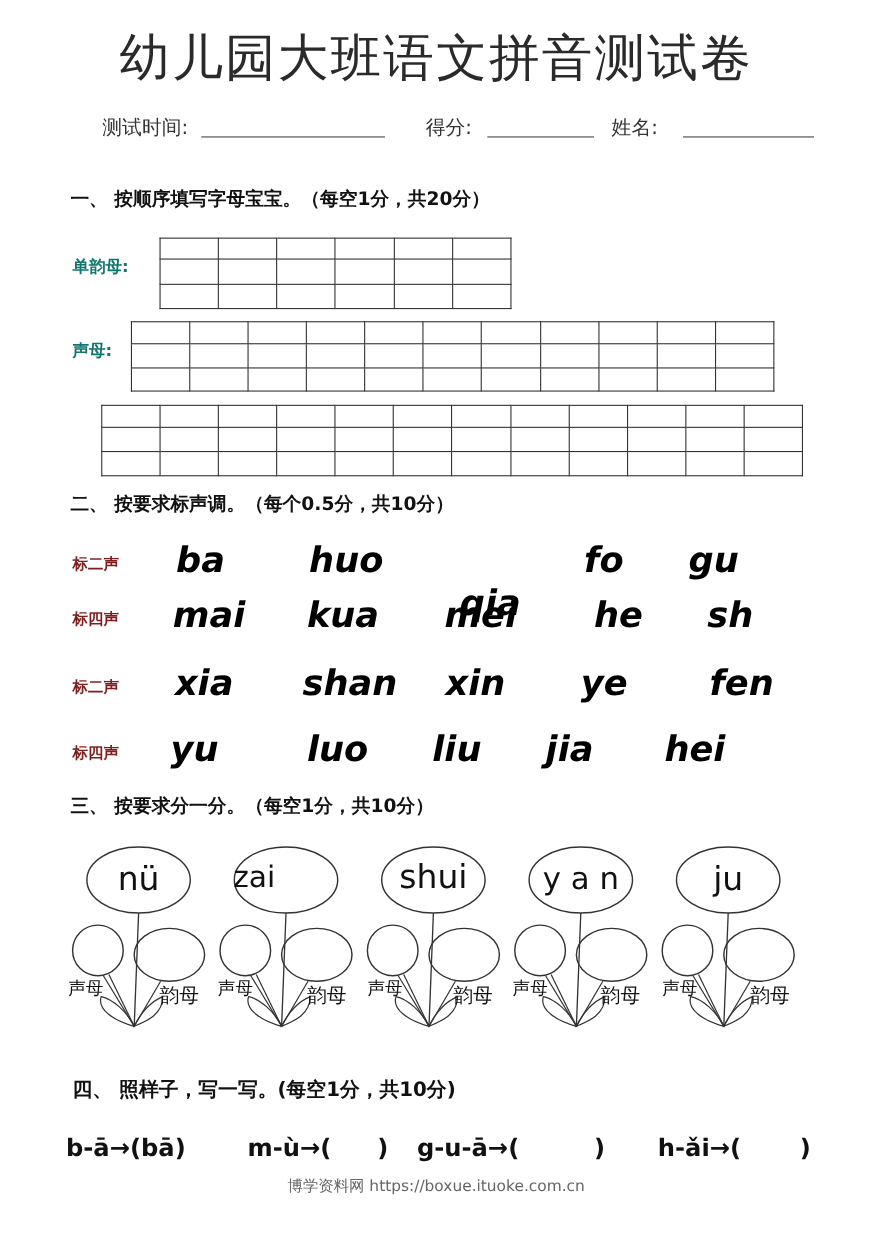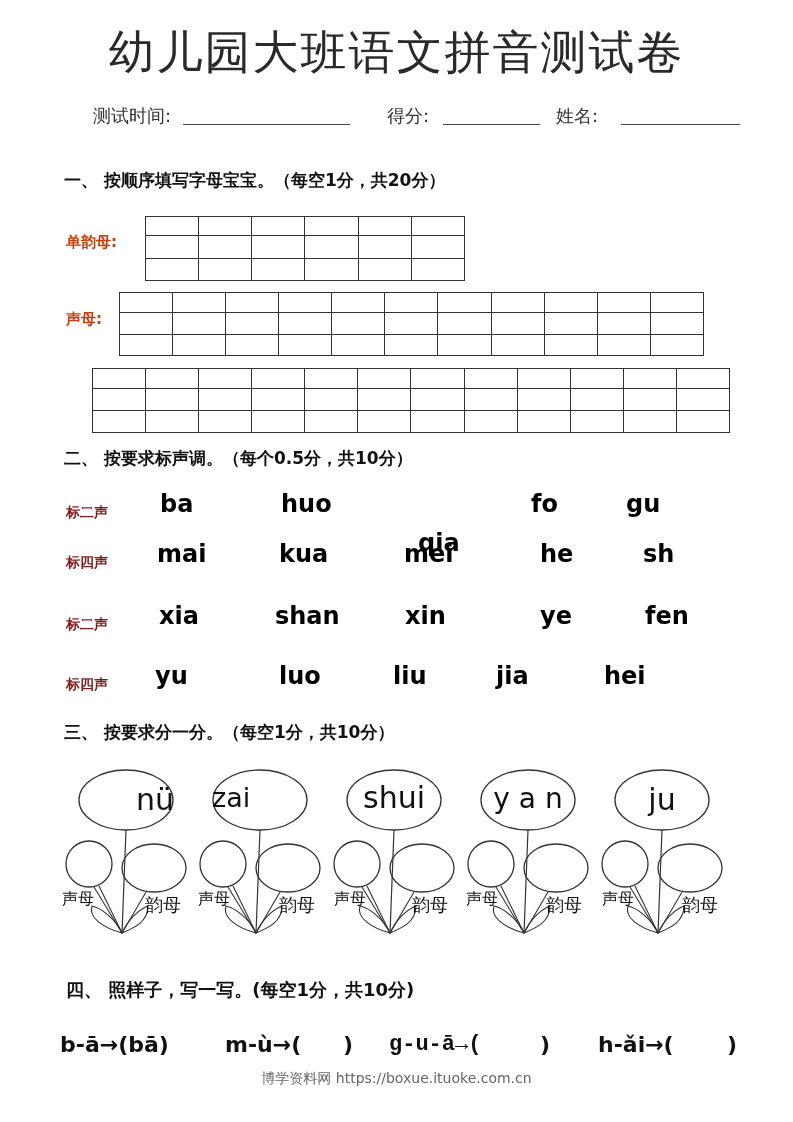--- a/index.html
+++ b/index.html
@@ -2,25 +2,25 @@
 <html><head>
 <meta charset="utf-8">
 <style>
   html, body { margin:0; padding:0; background:#ffffff; }
   body { width:793px; height:1122px; position:relative; overflow:hidden; font-family:"DejaVu Sans", sans-serif; color:#111; }
   .abs { position:absolute; }
   .title { left:0; width:793px; top:22px; text-align:center; font-family:"DejaVu Sans", sans-serif; font-size:46px; letter-spacing:2px; color:#2a2a2a; font-weight:normal; }
   .info { top:104px; font-size:18px; color:#333; }
   .line { position:absolute; border-bottom:1.5px solid #444; height:0; }
   .sec { font-size:17px; font-weight:bold; color:#111; }
-  .label { font-size:15px; font-weight:bold; color:#c2410c; }
+  .label { font-size:15px; font-weight:bold; color:#0f766e; }
   table.grid { position:absolute; border-collapse:collapse; }
   table.grid td { border:1.6px solid #333; padding:0; }
   .tonelabel { font-size:14px; font-weight:bold; color:#7f1d1d; }
-  .py { font-family:"DejaVu Sans", sans-serif; font-size:24px; font-weight:bold; color:#000; }
+  .py { font-family:"DejaVu Sans", sans-serif; font-size:32px; font-weight:bold; color:#000;font-style:italic; }
   .ex { font-size:22px; font-weight:bold; color:#111; top:1032px; }
   .footer { top:1070px; left:0; width:793px; text-align:center; font-size:14px; color:#666; }
 </style>
 </head>
 <body>
 
 <div class="abs title">幼儿园大班语文拼音测试卷</div>
 
 <div class="abs info" style="left:93px;">测试时间:</div>
 <div class="line" style="left:183px; top:124px; width:167px;"></div>
@@ -166,21 +166,21 @@
 <div class="abs py" style="left:157px; top:540px;">mai</div>
 <div class="abs py" style="left:279px; top:540px;">kua</div>
 <div class="abs py" style="left:404px; top:540px;">mei</div>
 <div class="abs py" style="left:540px; top:540px;">he</div>
 <div class="abs py" style="left:643px; top:540px;">sh</div>
 
 <div class="abs tonelabel" style="left:66px; top:616px;">标二声</div>
 <div class="abs py" style="left:159px; top:602px;">xia</div>
 <div class="abs py" style="left:275px; top:602px;">shan</div>
 <div class="abs py" style="left:405px; top:602px;">xin</div>
-<div class="abs py" style="left:540px; top:602px;">ye</div>
+<div class="abs py" style="left:528px; top:602px;">ye</div>
 <div class="abs py" style="left:645px; top:602px;">fen</div>
 
 <div class="abs tonelabel" style="left:66px; top:676px;">标四声</div>
 <div class="abs py" style="left:155px; top:662px;">yu</div>
 <div class="abs py" style="left:279px; top:662px;">luo</div>
 <div class="abs py" style="left:393px; top:662px;">liu</div>
 <div class="abs py" style="left:496px; top:662px;">jia</div>
 <div class="abs py" style="left:604px; top:662px;">hei</div>
 
 <div class="abs sec" style="left:64px; top:721px;">三、 按要求分一分。（每空1分，共10分）</div>
@@ -206,21 +206,21 @@
       <path d="M -4 133 C 8 128, 22 122, 22 106 C 12 110, 2 120, -4 133 Z" fill="none" stroke="#333" stroke-width="1.1"></path>
     </g>
   </defs>
   <use href="#flower" x="126" y="800"></use>
   <use href="#flower" x="260" y="800"></use>
   <use href="#flower" x="394" y="800"></use>
   <use href="#flower" x="528" y="800"></use>
   <use href="#flower" x="662" y="800"></use>
 </svg>
 
-<div class="abs" style="left:78px; top:782px; width:96px; text-align:right; font-size:30px;">nü</div>
+<div class="abs" style="left:78px; top:782px; width:96px; text-align:center; font-size:30px;">nü</div>
 <div class="abs" style="left:62px; top:889px; font-size:16px;">声母</div>
 <div class="abs" style="left:145px; top:893px; font-size:18px;">韵母</div>
 <div class="abs" style="left:66px; top:842px; width:46px; height:46px; border-radius:50%;"></div>
 <div class="abs" style="left:122px; top:844px; width:64px; height:48px; border-radius:50%;"></div>
 
 <div class="abs" style="left:212px; top:782px; width:96px; text-align:left; font-size:27px;">zai</div>
 <div class="abs" style="left:198px; top:889px; font-size:16px;">声母</div>
 <div class="abs" style="left:279px; top:893px; font-size:18px;">韵母</div>
 <div class="abs" style="left:200px; top:842px; width:46px; height:46px; border-radius:50%;"></div>
 <div class="abs" style="left:256px; top:844px; width:64px; height:48px; border-radius:50%;"></div>
@@ -242,20 +242,20 @@
 <div class="abs" style="left:682px; top:893px; font-size:18px;">韵母</div>
 <div class="abs" style="left:602px; top:842px; width:46px; height:46px; border-radius:50%;"></div>
 <div class="abs" style="left:658px; top:844px; width:64px; height:48px; border-radius:50%;"></div>
 
 <div class="abs sec" style="left:66px; top:978px; font-size:18px;">四、 照样子，写一写。(每空1分，共10分)</div>
 
 <div class="abs ex" style="left:60px;">b-ā→(bā)</div>
 <div class="abs ex" style="left:225px;">m-ù→(</div>
 <div class="abs ex" style="left:343px;">)</div>
 <div class="abs" style="left:305px; top:1032px; width:36px; height:28px;"></div>
-<div class="abs ex" style="left:389px;font-family:Liberation Mono, monospace;">g-u-ā→(</div>
+<div class="abs ex" style="left:379px;">g-u-ā→(</div>
 <div class="abs ex" style="left:540px;">)</div>
 <div class="abs" style="left:490px; top:1032px; width:48px; height:28px;"></div>
 <div class="abs ex" style="left:598px;">h-ǎi→(</div>
 <div class="abs ex" style="left:727px;">)</div>
 <div class="abs" style="left:680px; top:1032px; width:44px; height:28px;"></div>
 
 <div class="abs footer">博学资料网 https://boxue.ituoke.com.cn</div>
 
 </body></html>

